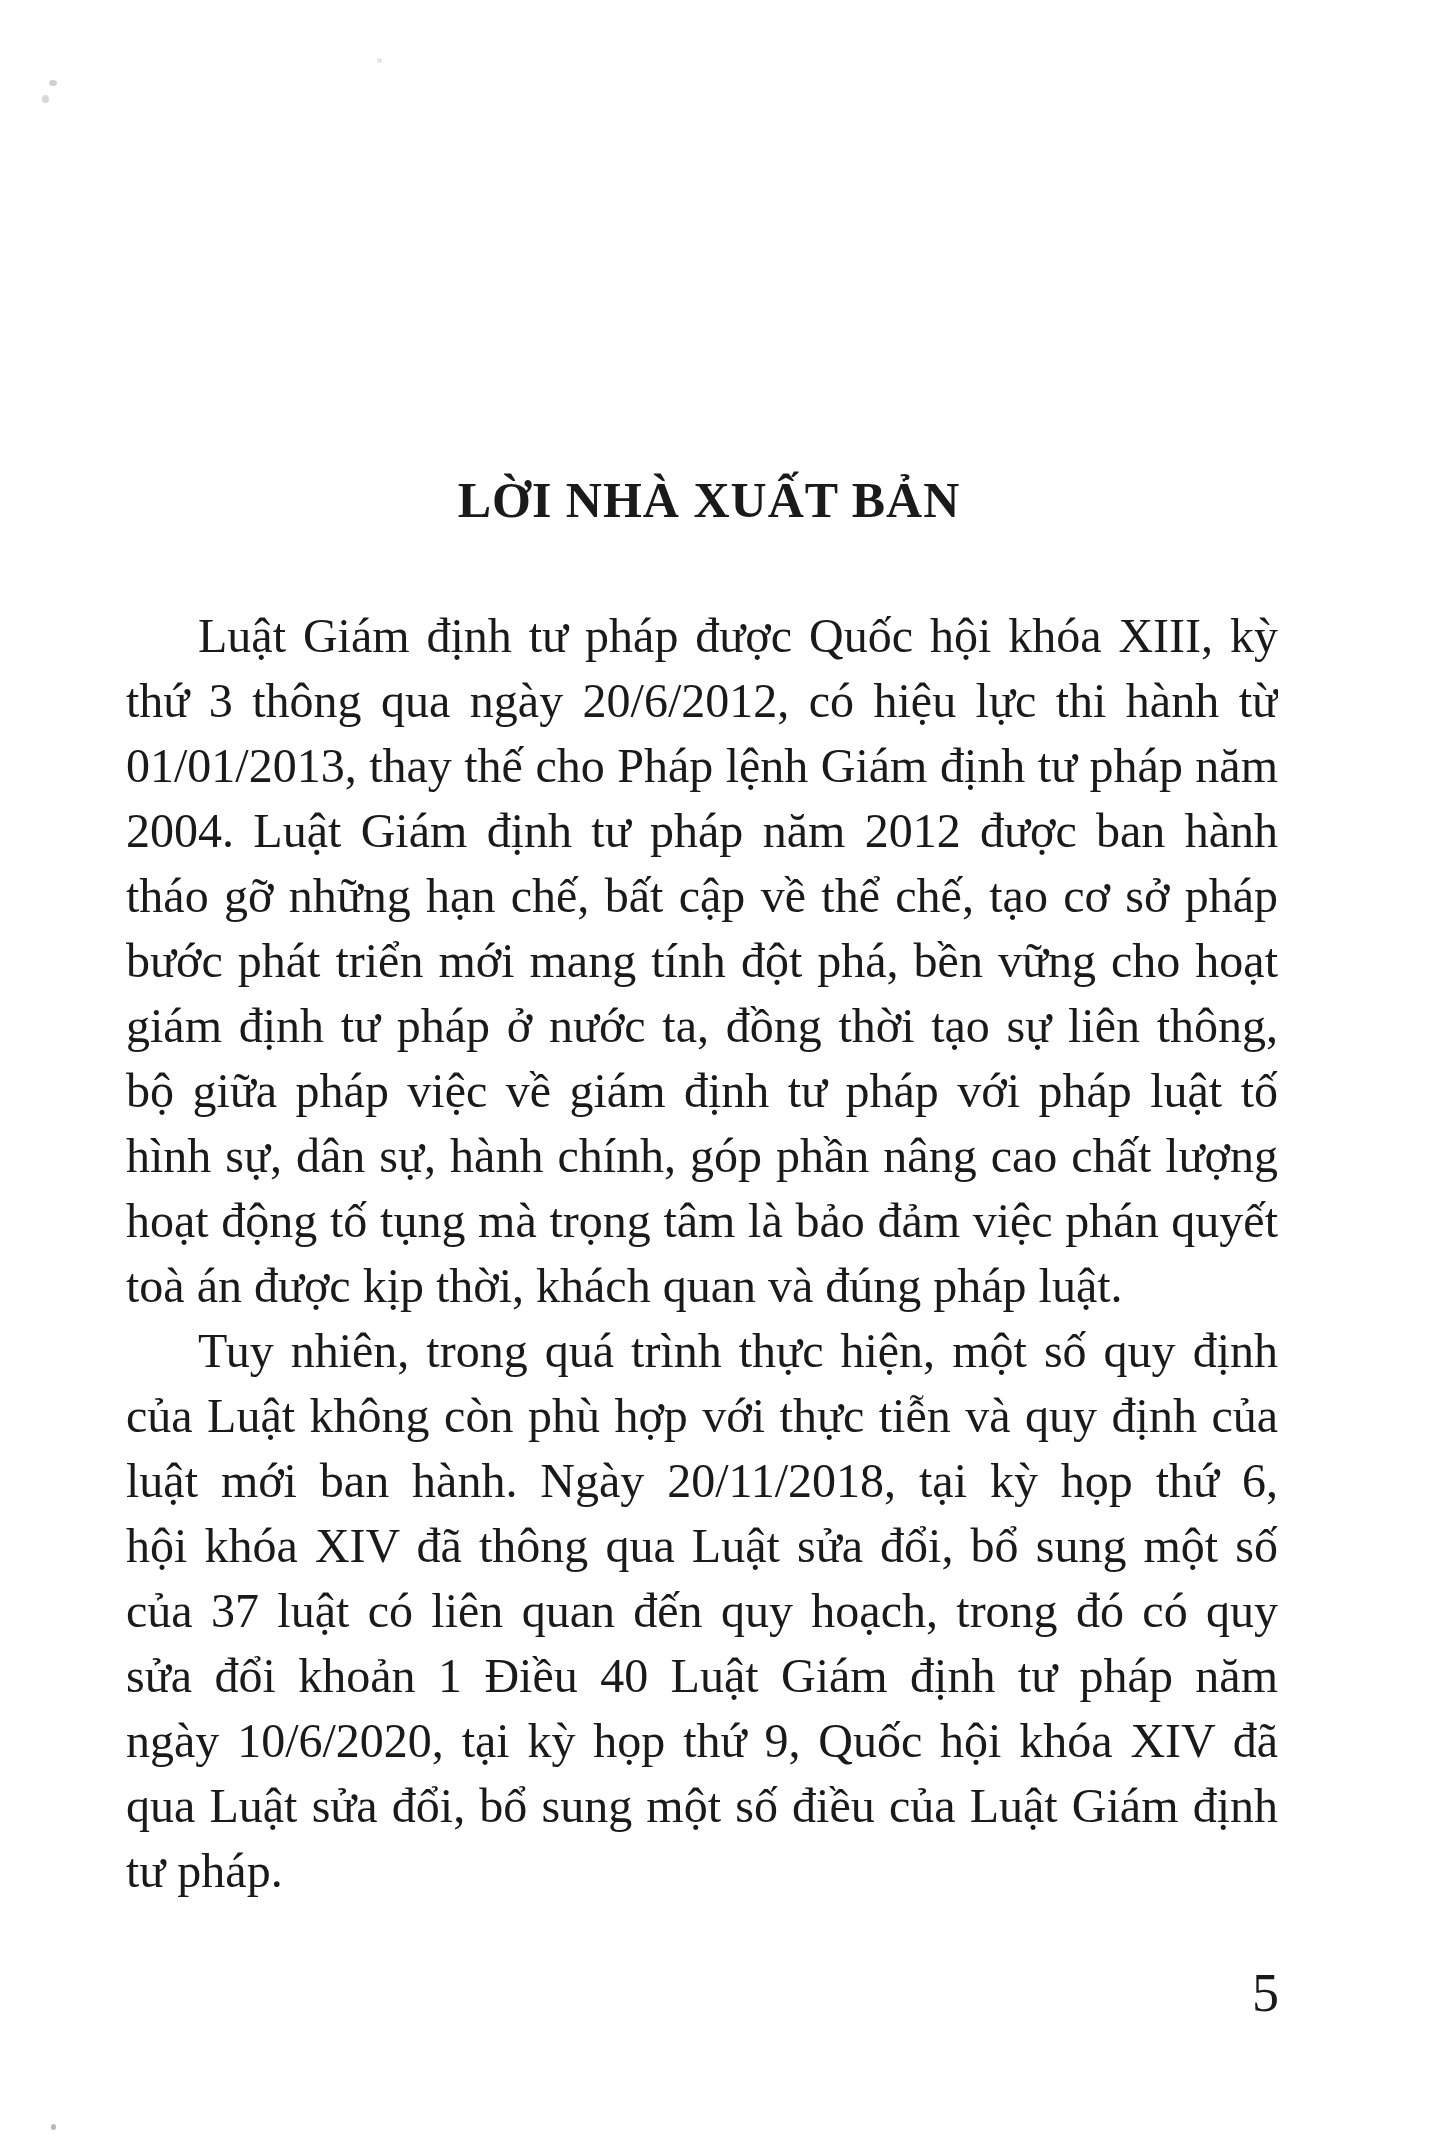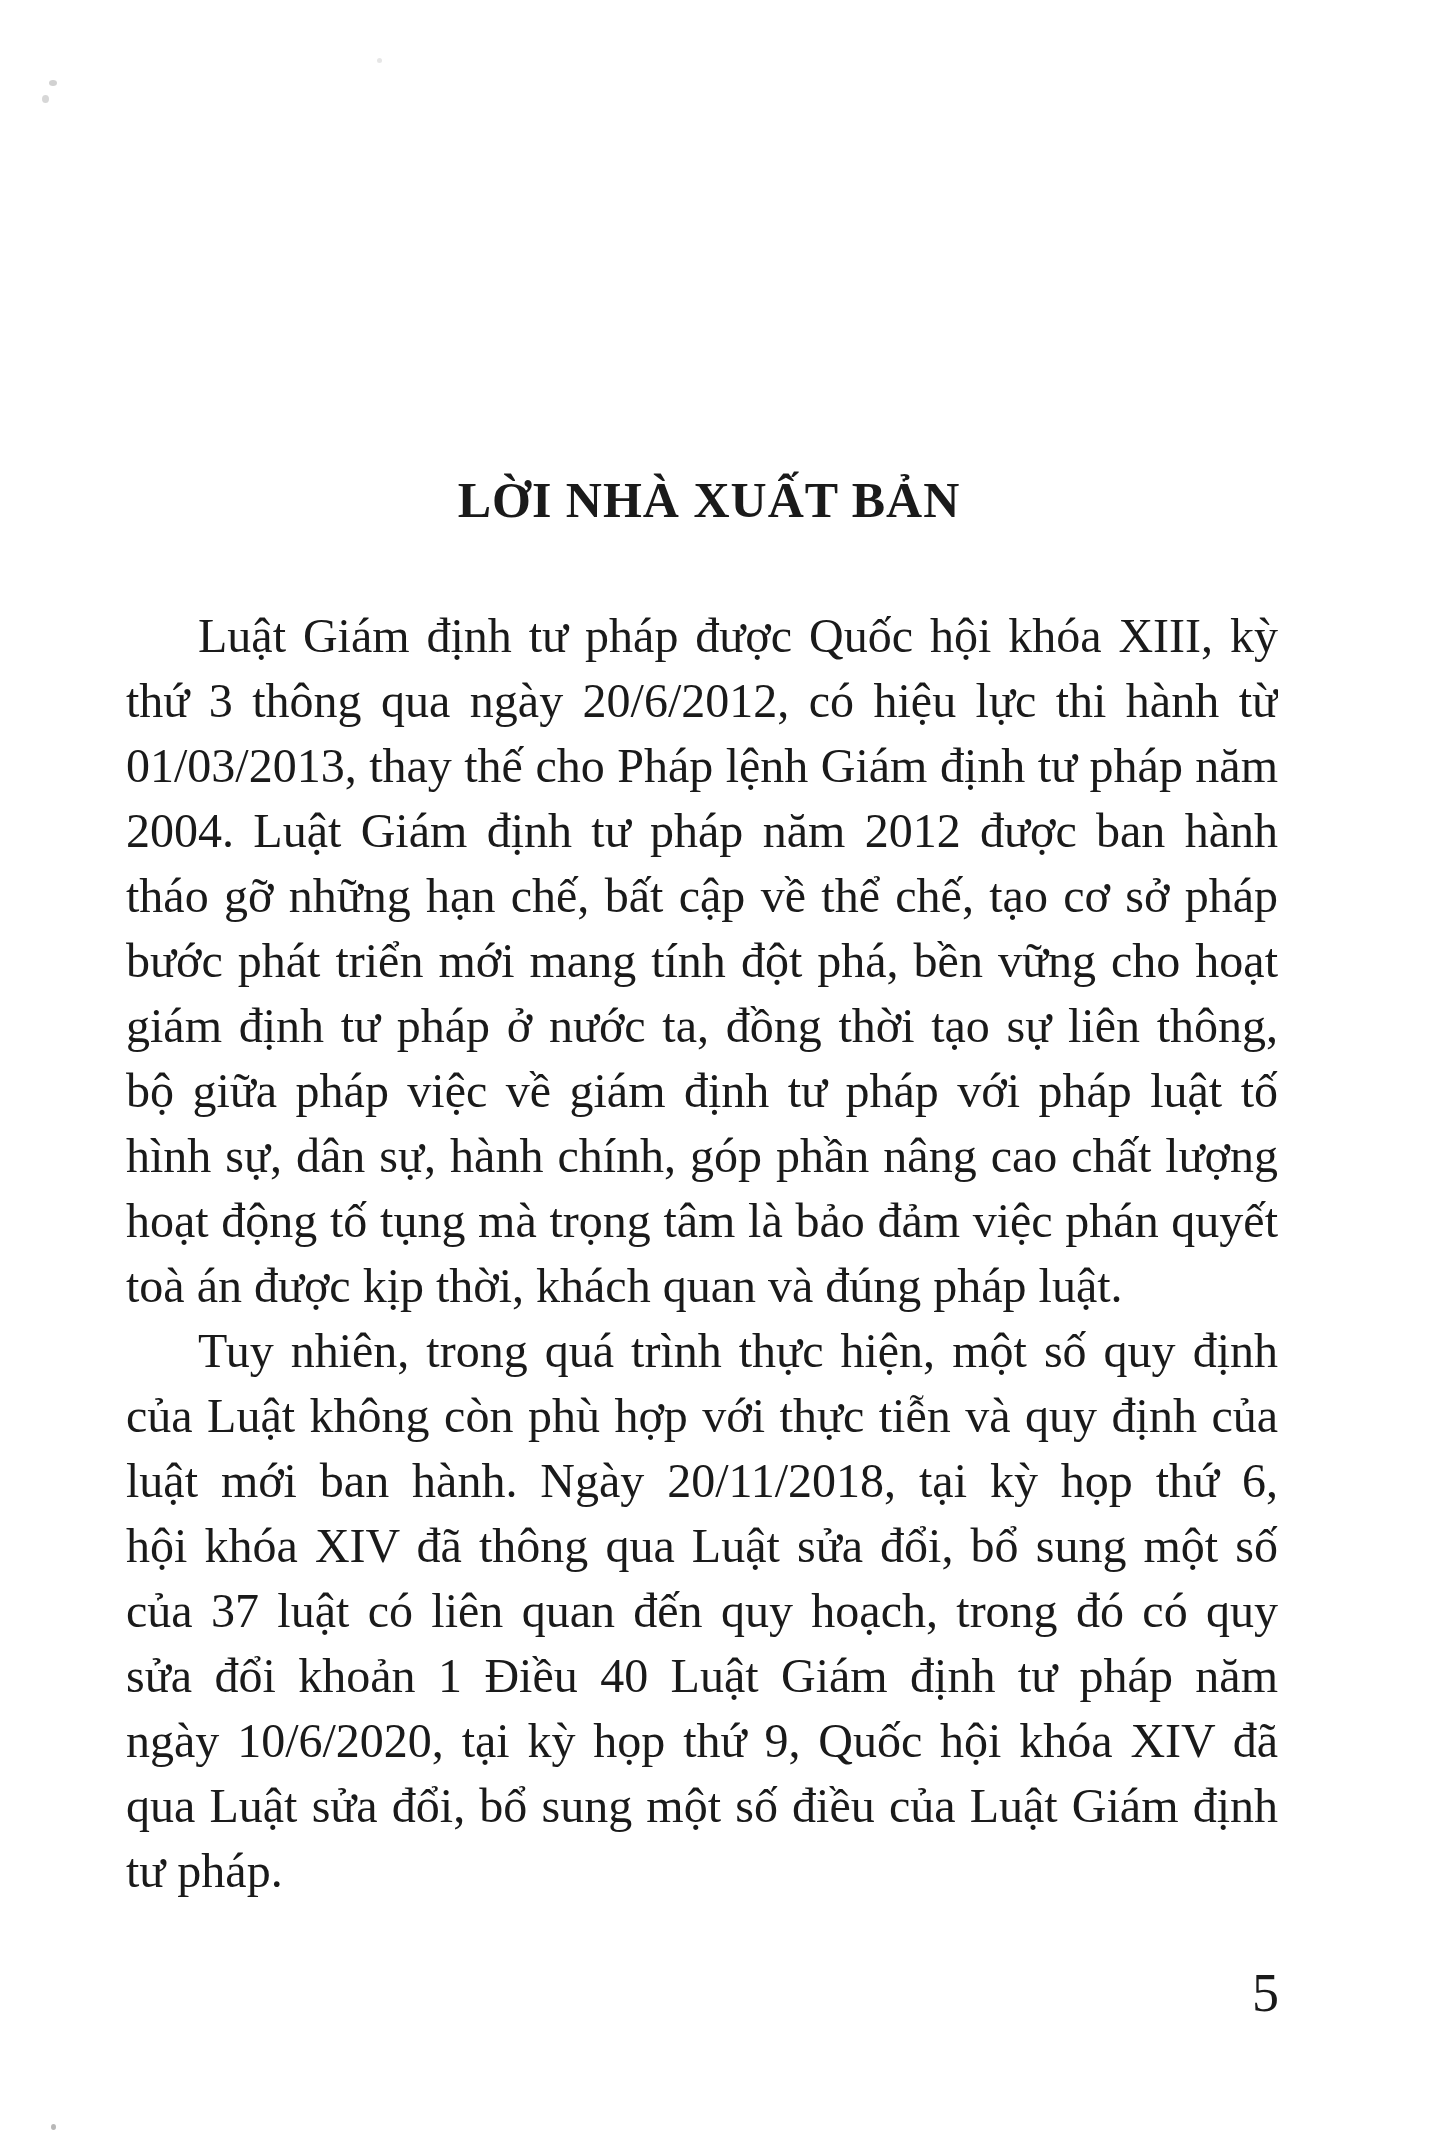--- a/index.html
+++ b/index.html
@@ -80,21 +80,21 @@
   <div class="speck speck-2"></div>
   <div class="speck speck-3"></div>
   <div class="speck speck-4"></div>
 
   <h1 class="doc-title">LỜI NHÀ XUẤT BẢN</h1>
 
   <div class="body-text">
       <div class="paragraph">
         <div class="line line-first">Luật Giám định tư pháp được Quốc hội khóa XIII, kỳ họp</div>
         <div class="line">thứ 3 thông qua ngày 20/6/2012, có hiệu lực thi hành từ ngày</div>
-        <div class="line">01/03/2013, thay thế cho Pháp lệnh Giám định tư pháp năm</div>
+        <div class="line">01/01/2013, thay thế cho Pháp lệnh Giám định tư pháp năm</div>
         <div class="line">2004. Luật Giám định tư pháp năm 2012 được ban hành nhằm</div>
         <div class="line">tháo gỡ những hạn chế, bất cập về thể chế, tạo cơ sở pháp lý cho</div>
         <div class="line">bước phát triển mới mang tính đột phá, bền vững cho hoạt động</div>
         <div class="line">giám định tư pháp ở nước ta, đồng thời tạo sự liên thông, đồng</div>
         <div class="line">bộ giữa pháp việc về giám định tư pháp với pháp luật tố tụng</div>
         <div class="line">hình sự, dân sự, hành chính, góp phần nâng cao chất lượng của</div>
         <div class="line">hoạt động tố tụng mà trọng tâm là bảo đảm việc phán quyết của</div>
         <div class="line line-last">toà án được kịp thời, khách quan và đúng pháp luật.</div>
       </div>
       <div class="paragraph">

